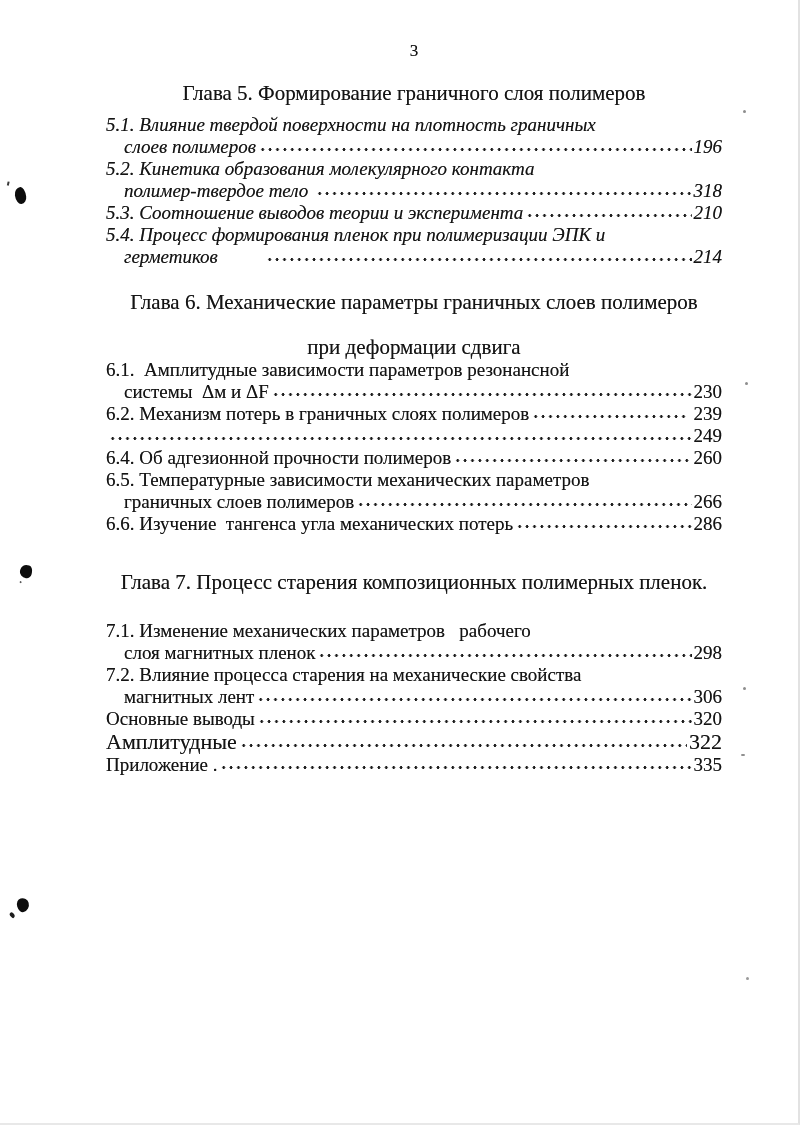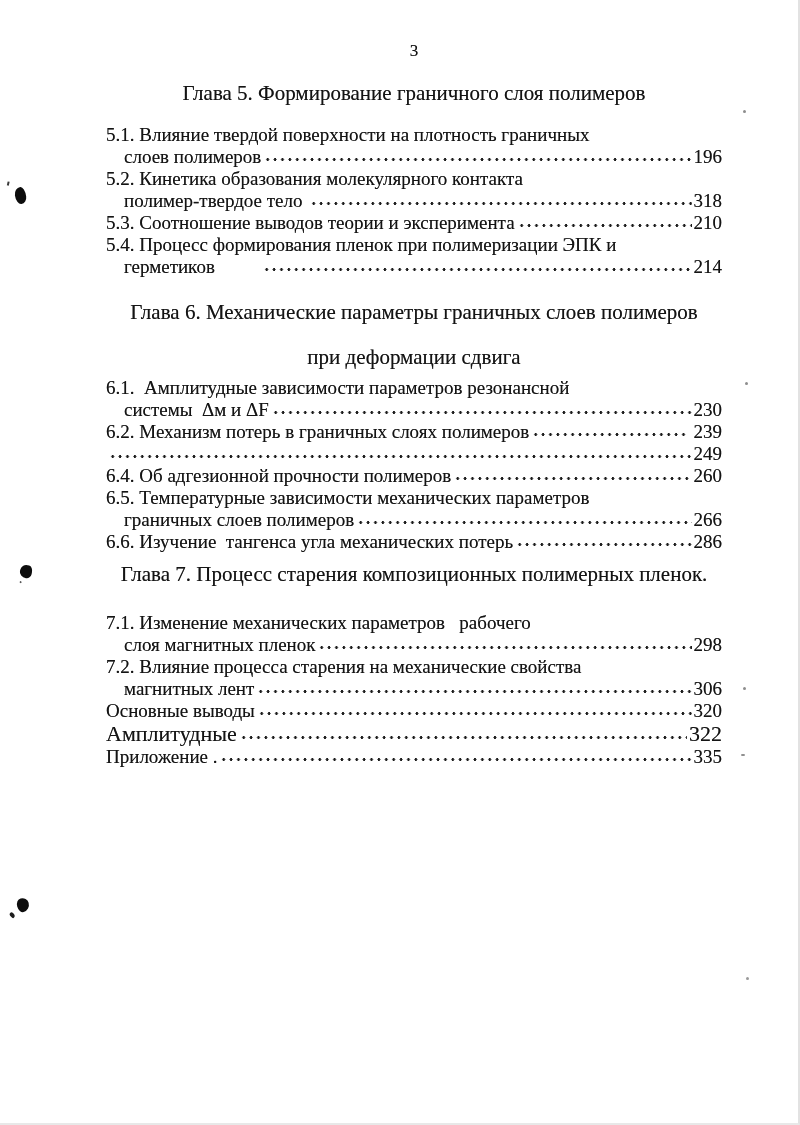--- a/index.html
+++ b/index.html
@@ -27,24 +27,24 @@
     flex:1 1 auto;height:9px;align-self:flex-end;
     margin:0 2px 4px 3px;
     background-image:radial-gradient(circle,#1c1c1c 1.25px,rgba(0,0,0,0) 1.6px);
     background-size:7.4px 9px;
     background-repeat:repeat-x;
     background-position:left bottom;
   }
   .leader.wide{margin-left:48px;}
   
   .sec0 .heading{margin-top:20px;}
-  .sec0 .entries{margin-top:20px;}
+  .sec0 .entries{margin-top:10px;font-style:italic;}
   .sec1 .heading{margin-top:23px;}
-  .sec1 .entries{margin-top:9px;}
-  .sec2 .heading{margin-top:10px;}
+  .sec1 .entries{margin-top:1px;}
+  .sec2 .heading{margin-top:36px;}
   .sec2 .entries{margin-top:27px;}
   .sec3 .entries{margin-top:0;}
   
   .blot{position:absolute;background:#0d0d0d;}
   #blot1{left:15px;top:187px;width:11px;height:17px;border-radius:58% 42% 52% 48%/45% 60% 40% 55%;transform:rotate(-8deg);}
   #blot1::before{content:"";position:absolute;left:-6px;top:-7px;width:2px;height:4px;background:#3a3a3a;transform:rotate(20deg);}
   #blot2{left:20px;top:565px;width:12px;height:13px;border-radius:60% 40% 45% 70%/55% 55% 45% 50%;transform:rotate(12deg);}
   #blot2::after{content:"";position:absolute;left:2px;bottom:-6px;width:2px;height:2px;border-radius:50%;background:#555;}
   #blot3{left:17px;top:898px;width:12px;height:14px;border-radius:45% 55% 60% 40%/50% 45% 55% 50%;transform:rotate(-15deg);}
   #blot3::before{content:"";position:absolute;left:-9px;top:11px;width:4px;height:6px;background:#1d1d1d;border-radius:60% 40% 70% 30%;transform:rotate(-32deg);}

